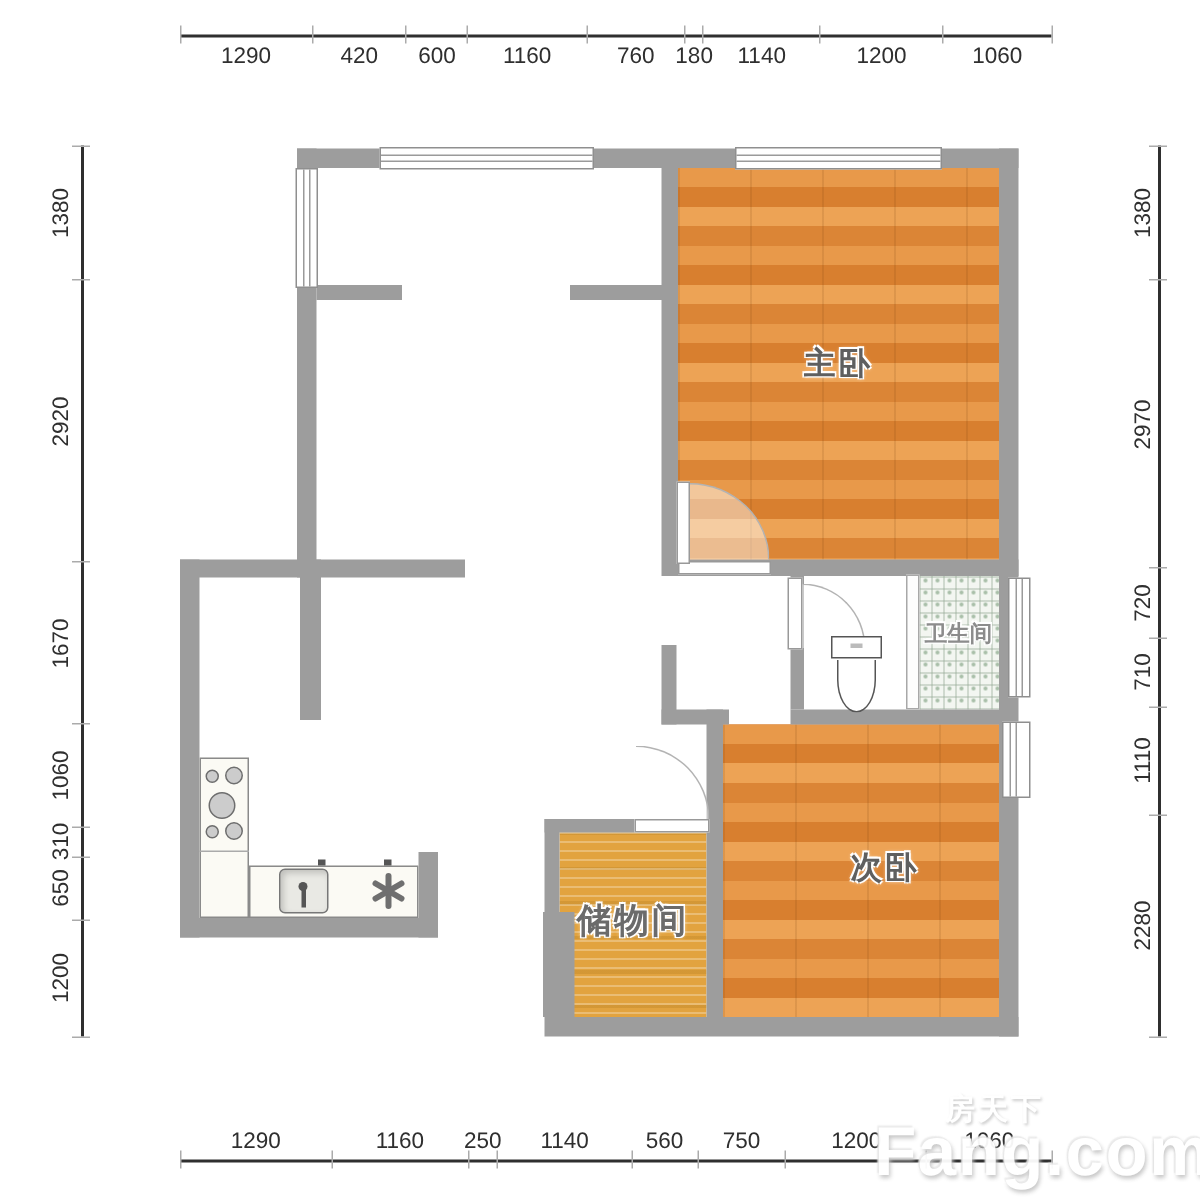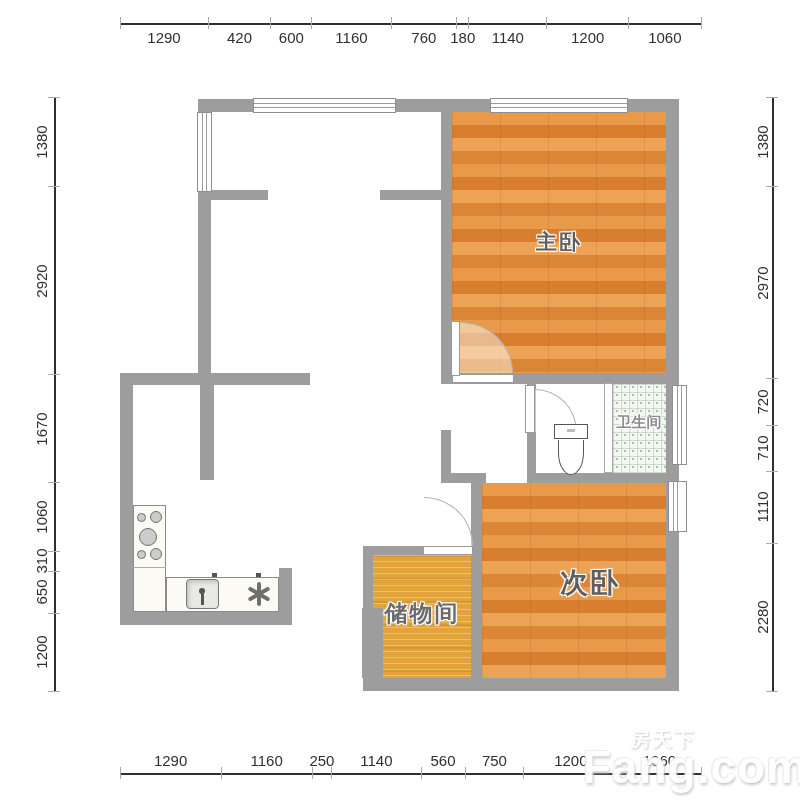--- a/index.html
+++ b/index.html
@@ -278,20 +278,20 @@
 <div class="abs" style="left:212px;top:573px;width:5px;height:4px;background:#555;"></div>
 <div class="abs" style="left:256px;top:573px;width:5px;height:4px;background:#555;"></div>
 
 <div class="abs" style="left:247px;top:582px;width:24px;height:24px;">
   <div class="spoke" style="transform:rotate(0deg);"></div>
   <div class="spoke" style="transform:rotate(60deg);"></div>
   <div class="spoke" style="transform:rotate(120deg);"></div>
 </div>
 
 <div class="room-label" style="left:452px;top:228px;width:214px;font-size:21px;">主卧</div>
-<div class="room-label" style="left:482px;top:564px;width:216px;font-size:28px;text-align:center;">次卧</div>
+<div class="room-label" style="left:482px;top:564px;width:216px;font-size:21px;text-align:center;">次卧</div>
 <div class="room-label" style="left:373px;top:598px;width:98px;font-size:23px;color:#6b6b6b;">储物间</div>
 <div class="room-label" style="left:607px;top:413px;width:64px;font-size:15px;color:#8c8c8c;letter-spacing:0;">卫生间</div>
 
 <div id="watermark">
   <span id="wm-cn">房天下</span>
   <span id="wm-en">Fang.com</span>
 </div>
 
 </body></html>

